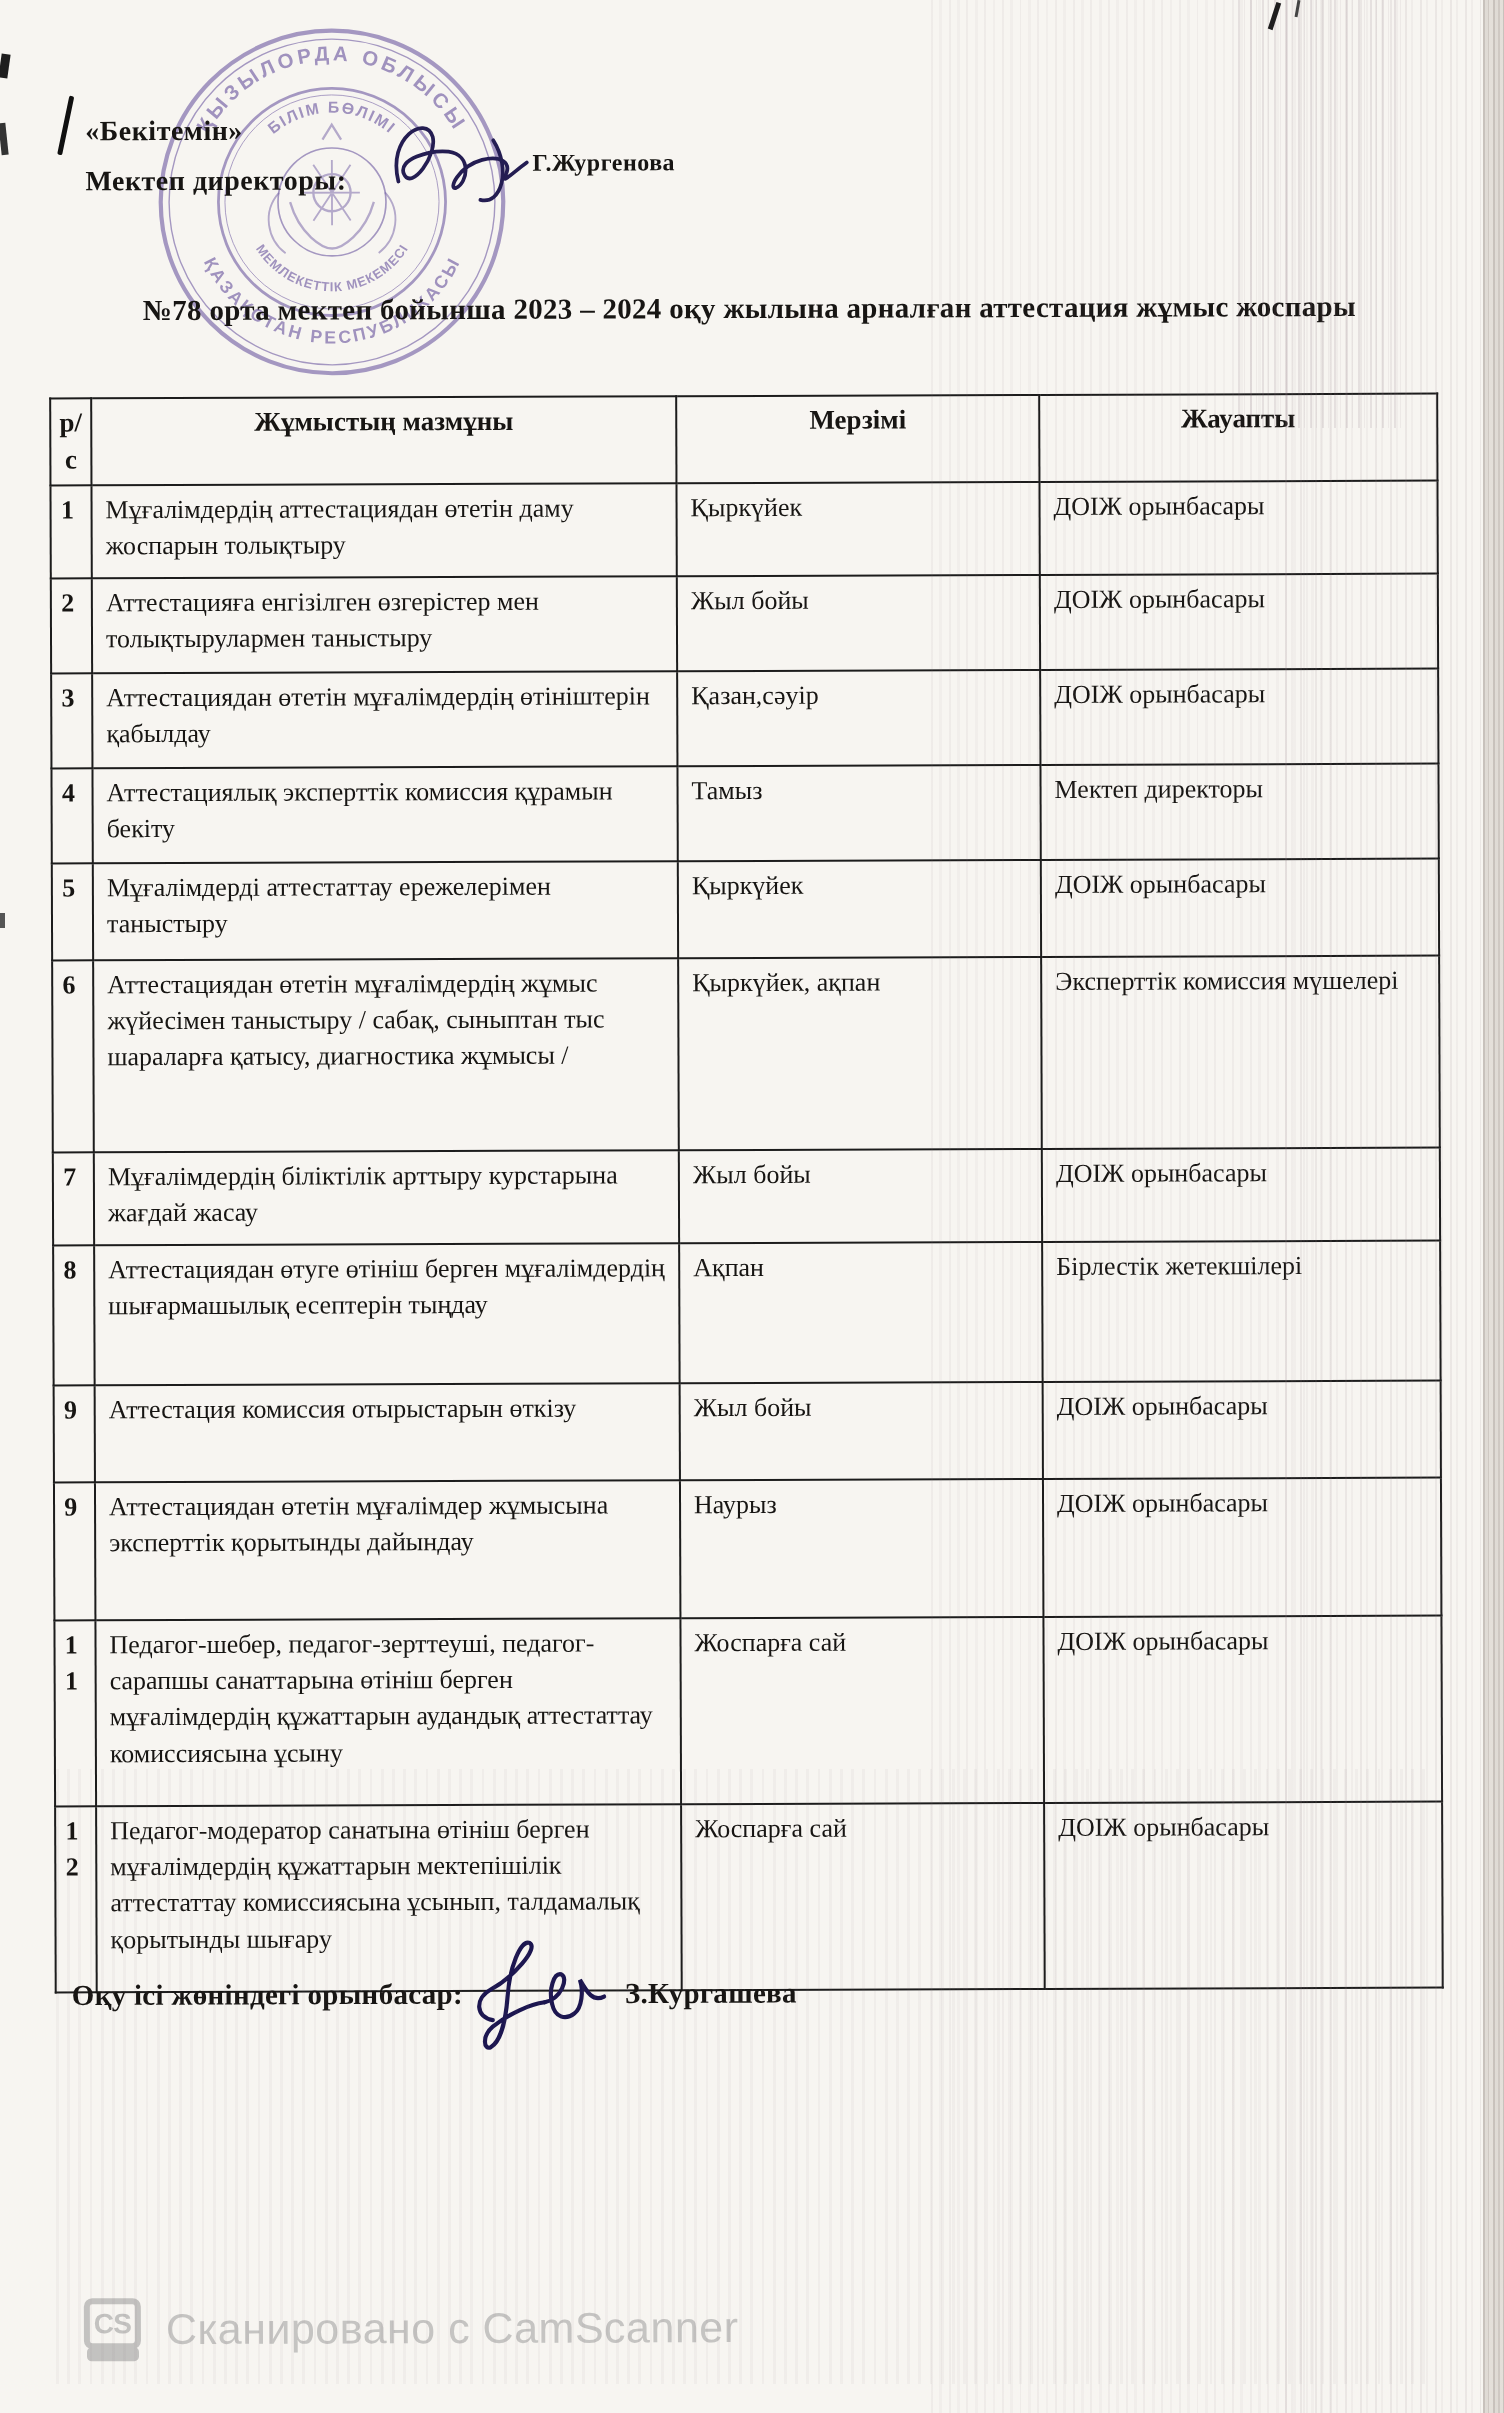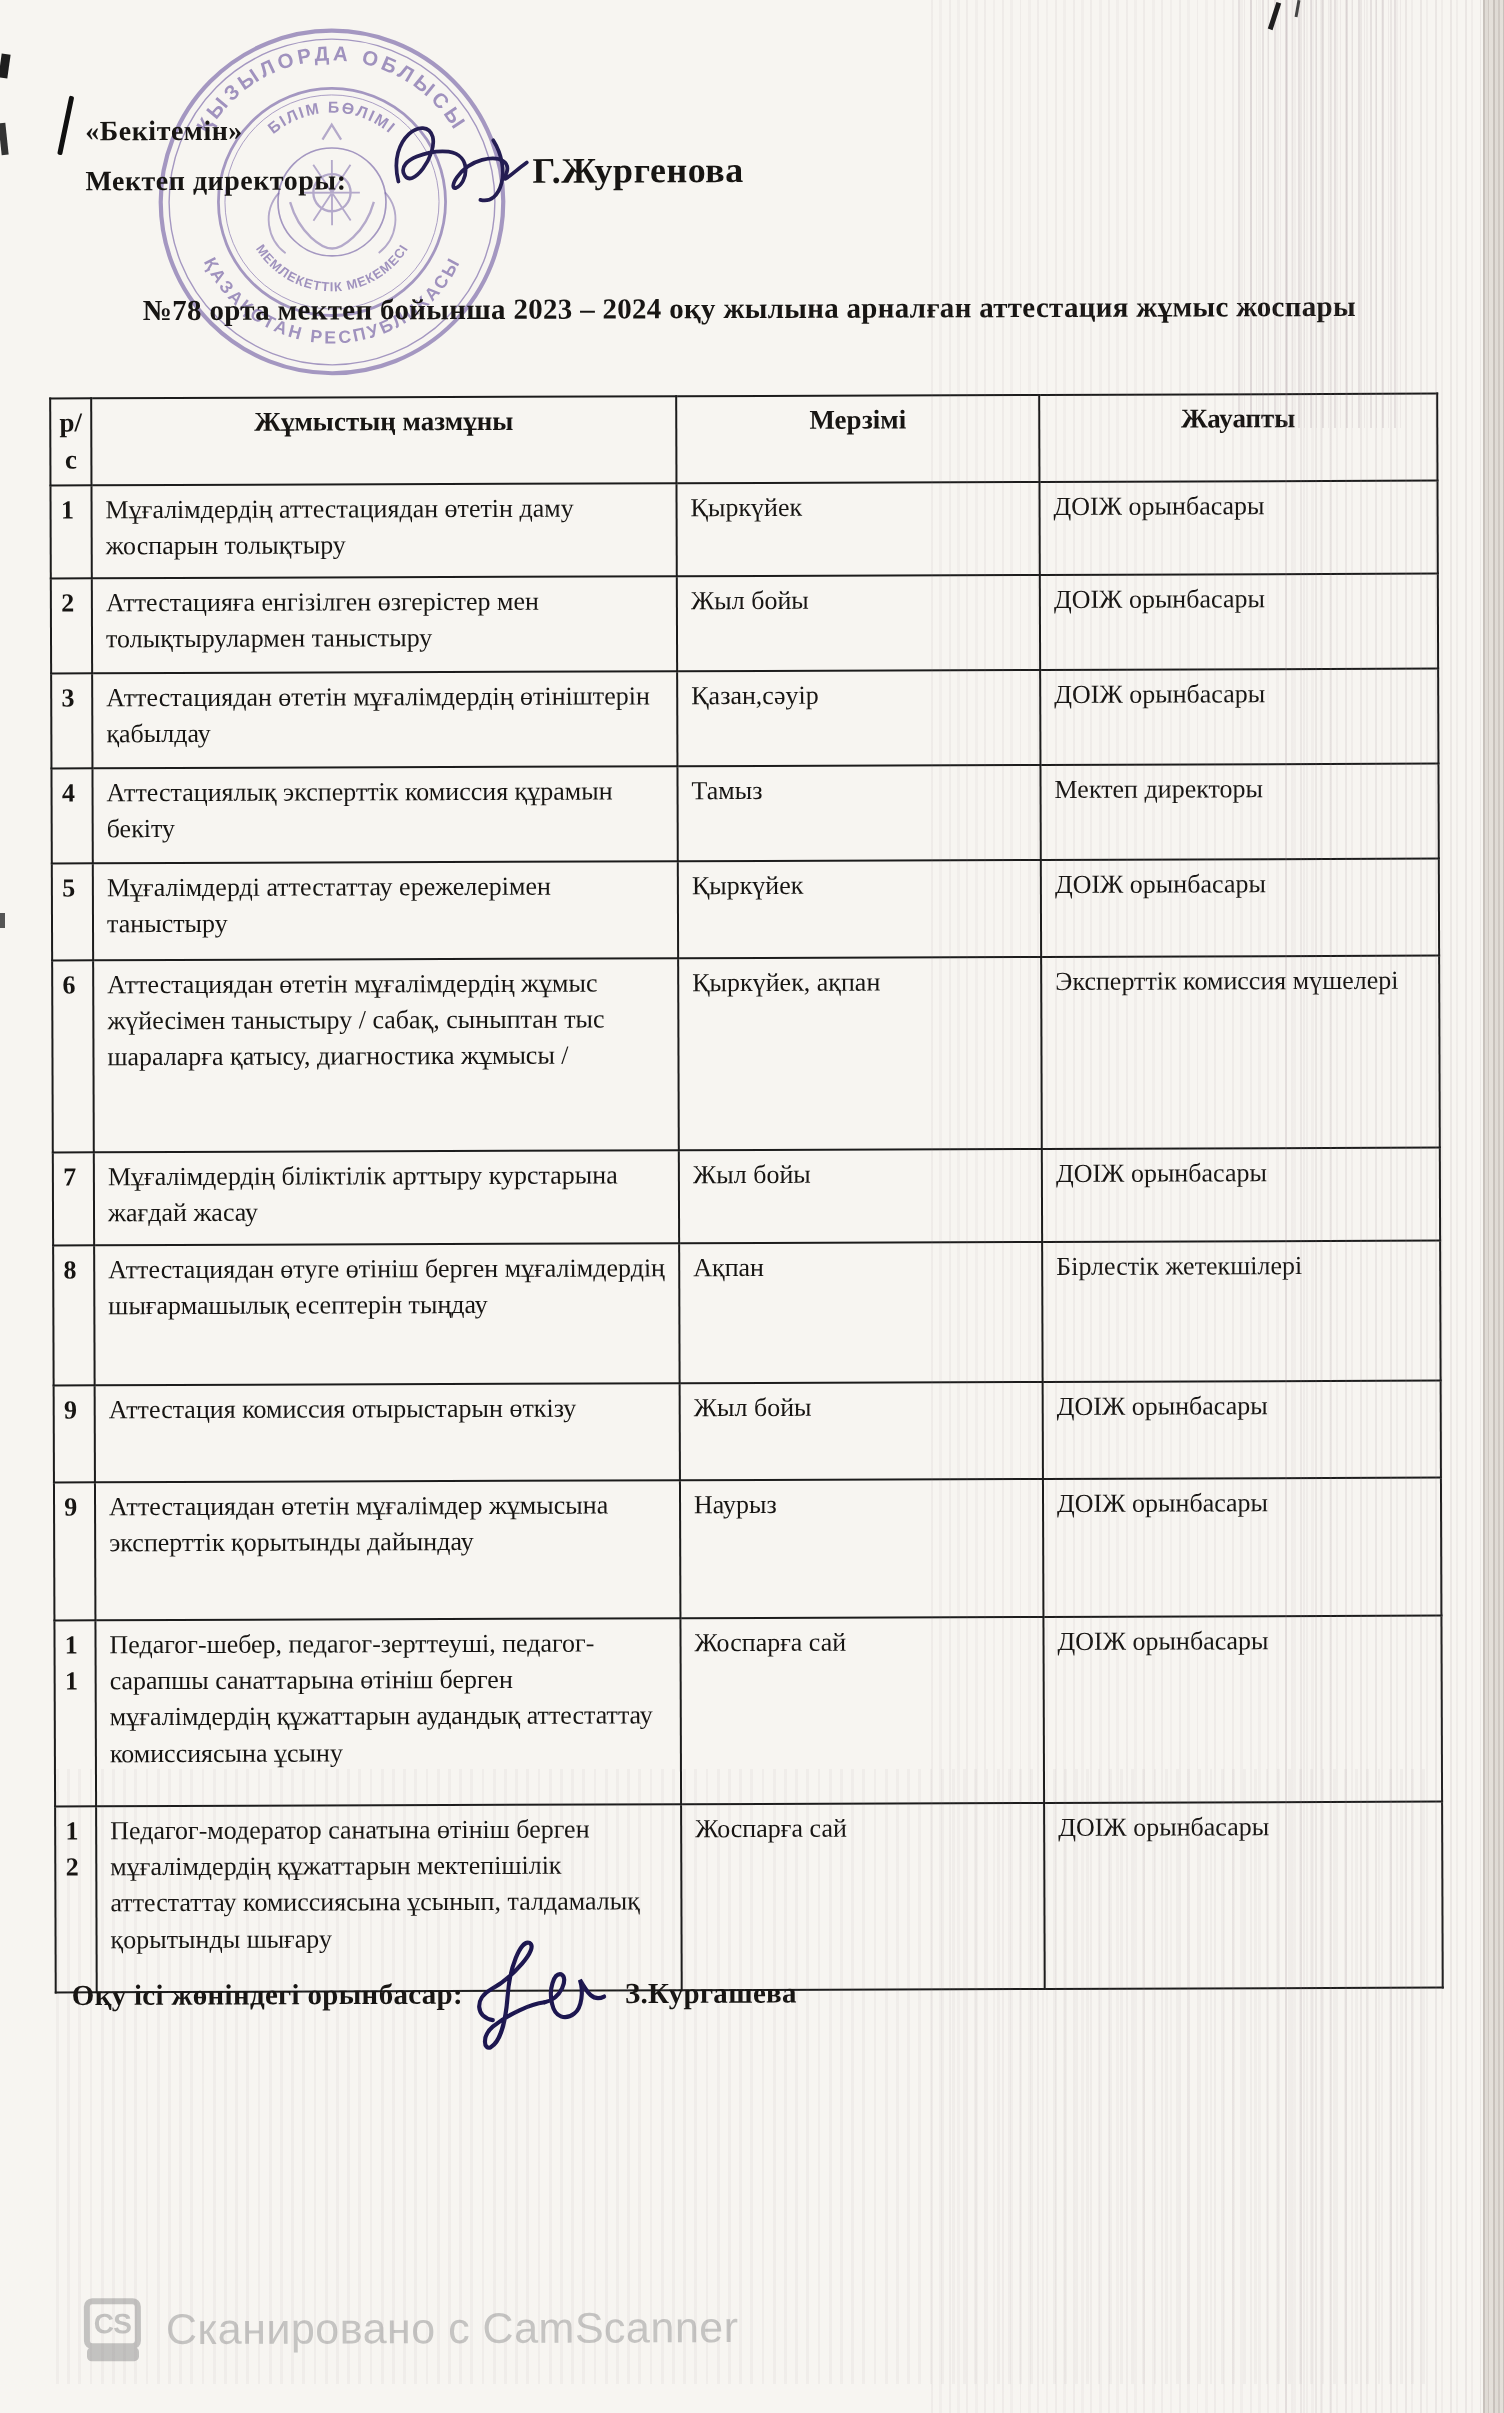--- a/index.html
+++ b/index.html
@@ -31,21 +31,21 @@
   .speck2{left:0;top:123px;width:6.5px;height:32px;transform:rotate(-6deg);background:#333;}
   .speck3{left:1272px;top:1.9px;width:4.7px;height:28px;transform:rotate(18deg);}
   .speck4{left:1296px;top:0;width:2.8px;height:17px;transform:rotate(10deg);background:#444;}
   .speck5{left:0;top:913px;width:4.7px;height:15px;background:#555;}
 
   
   .slash{position:absolute;left:67px;top:93px;width:4.7px;height:60px;background:#101010;
     transform:rotate(12deg);border-radius:1.9px;z-index:3;}
   .approval{position:absolute;left:89px;top:104px;font-size:28px;font-weight:bold;
     line-height:1.8;z-index:3;letter-spacing:0.5px;}
-  .director-name{position:absolute;left:536px;top:149px;font-size:36px;font-weight:bold;z-index:3;letter-spacing:0.5px;}
+  .director-name{position:absolute;left:536px;top:149px;font-size:24px;font-weight:bold;z-index:3;letter-spacing:0.5px;}
   .stamp-svg{position:absolute;left:154px;top:18.6px;z-index:2;opacity:.85;}
   .sig-top{position:absolute;left:385px;top:104px;z-index:3;}
   .sig-bottom{margin:-45px -5.6px;vertical-align:middle;}
 
   
   .title{position:absolute;left:0;top:292px;width:100%;text-align:center;
     font-size:29px;font-weight:bold;letter-spacing:0.3px;z-index:3;padding:0 52px;box-sizing:border-box;}
 
   
   .plan-table{position:absolute;left:52px;top:395px;width:1389px;z-index:3;

